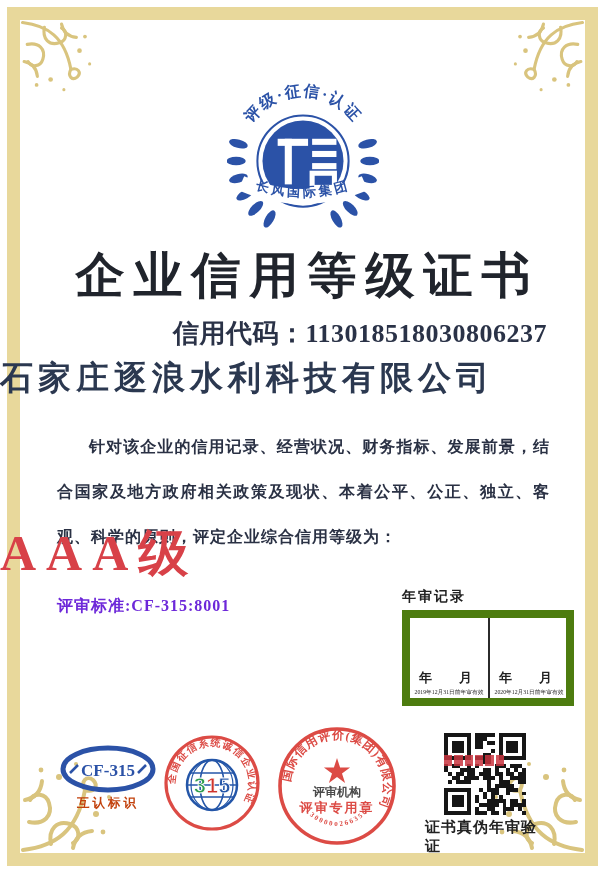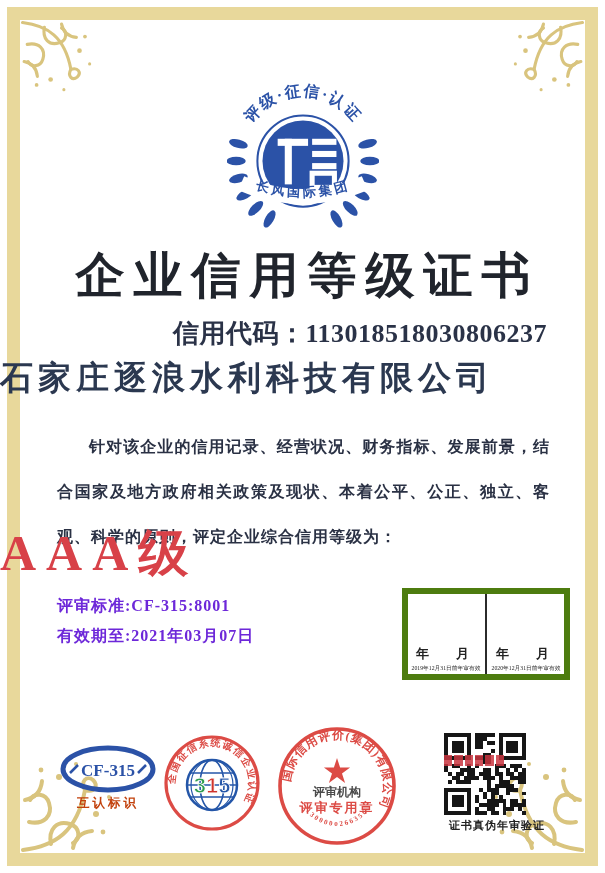--- a/index.html
+++ b/index.html
@@ -27,38 +27,38 @@
         font-size:16px;line-height:45px;font-weight:bold;color:#2a3144;
         text-indent:2em;text-align:justify;letter-spacing:1px;}
   .grade{position:absolute;left:0;right:0;top:520px;
         font-size:50px;font-weight:bold;color:#d84148;letter-spacing:10px;}
   
   .details{position:absolute;left:57px;top:591px;}
   .details div{font-size:16px;font-weight:bold;color:#6d28d9;line-height:29.5px;letter-spacing:1px;}
   
   .annual{position:absolute;left:402px;top:588px;width:158px;color:#222;}
   .annual .a-title{font-size:14px;font-weight:bold;letter-spacing:2px;margin-bottom:4px;}
-  .annual .a-box{width:156px;height:80px;border:6px solid #4d7c0f;display:flex;justify-content:center;}
+  .annual .a-box{width:156px;height:80px;border:8px solid #4d7c0f;display:flex;}
   .annual .a-cell{width:50%;display:flex;flex-direction:column;justify-content:flex-end;align-items:center;}
   .annual .a-cell + .a-cell{border-left:2px solid #2b2b2b;}
   .annual .ym{font-size:13px;font-weight:bold;letter-spacing:7px;margin-bottom:0;}
   .annual .note{font-size:7px;transform:scale(.82);white-space:nowrap;margin-bottom:1px;}
   
   .seal{position:absolute;}
   .seal svg{display:block;}
   .mutual-label{position:absolute;left:58px;top:795px;width:100px;text-align:center;
         font-size:12.5px;font-weight:bold;color:#c2410c;letter-spacing:3px;}
   .qr{position:absolute;left:444px;top:733px;width:82px;height:82px;
       display:grid;grid-template-columns:repeat(21,1fr);grid-template-rows:repeat(21,1fr);}
   .qr i{display:block;}
   .qr i.on{background:#161616;}
   .qr-marks{position:absolute;left:444px;top:755px;width:60px;height:11px;display:flex;gap:2px;}
   .qr-marks b{flex:1;background:#c9353f;opacity:.85;}
-  .qr-label{position:absolute;left:425px;top:818px;width:120px;text-align:right;
-        font-size:11px;font-weight:bold;color:#222;letter-spacing:1px;}
+  .qr-label{position:absolute;left:425px;top:818px;width:120px;text-align:left;
+        font-size:15px;font-weight:bold;color:#222;letter-spacing:1px;}
 </style>
 </head>
 <body>
 
 <div class="page">
 
   <div class="band"></div>
 
   <svg width="0" height="0" style="position:absolute" aria-hidden="true">
     <defs>
@@ -137,24 +137,24 @@
   </div>
 
   <div class="title">企业信用等级证书</div>
   <div class="code">信用代码：113018518030806237</div>
   <div class="company">石家庄逐浪水利科技有限公司</div>
   <div class="body-text">针对该企业的信用记录、经营状况、财务指标、发展前景，结合国家及地方政府相关政策及现状、本着公平、公正、独立、客观、科学的原则，评定企业综合信用等级为：</div>
   <div class="grade">AAA级</div>
 
   <div class="details">
     <div>评审标准:CF-315:8001</div>
-    <div>有效期至:2021年03月07日</div>
   </div>
 
   <div class="annual">
+    <div class="a-title">年审记录</div>
     <div class="a-box">
       <div class="a-cell">
         <div class="ym">年　月</div>
         <div class="note">2019年12月31日前年审有效</div>
       </div>
       <div class="a-cell">
         <div class="ym">年　月</div>
         <div class="note">2020年12月31日前年审有效</div>
       </div>
     </div>

